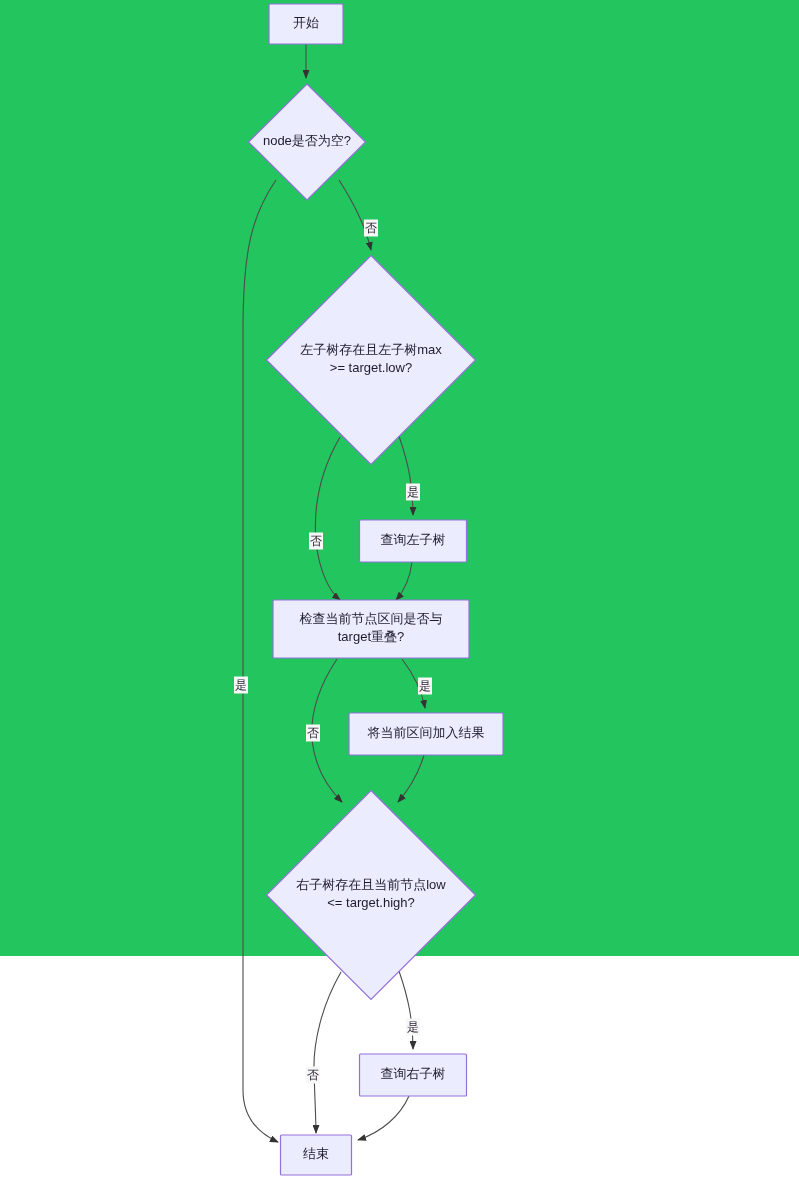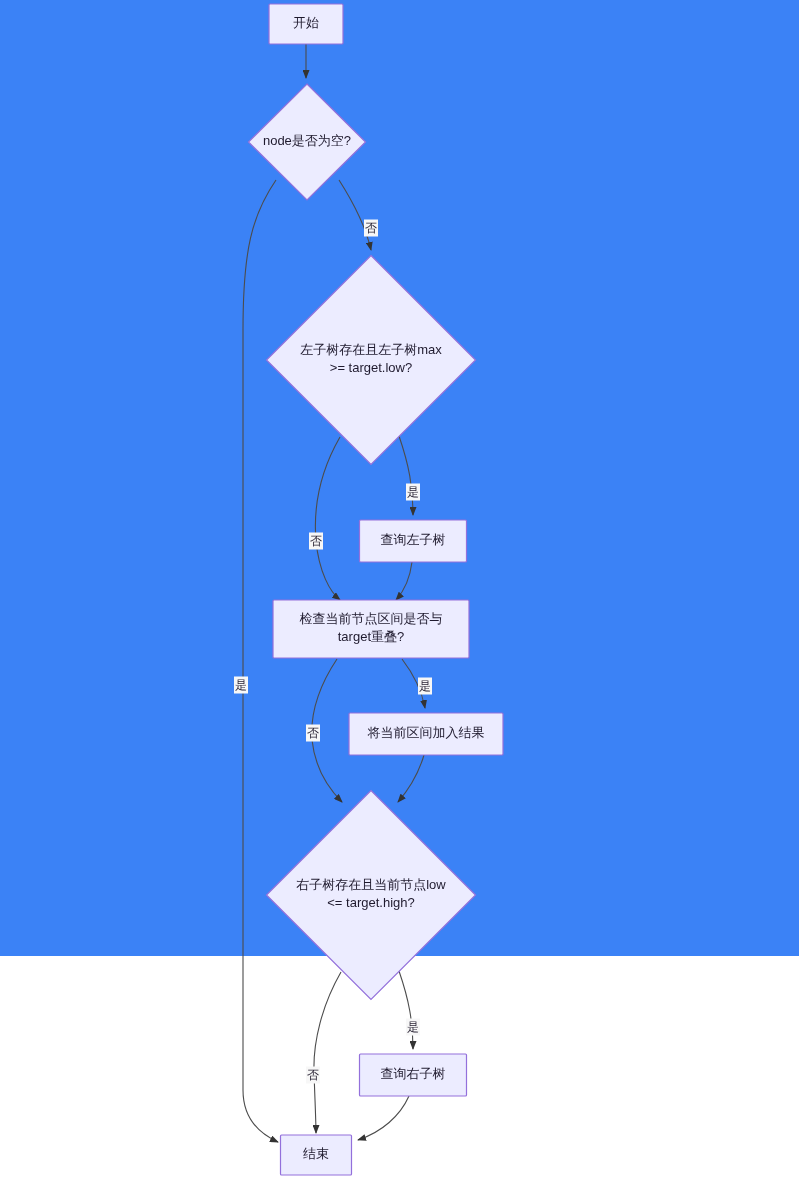--- a/index.html
+++ b/index.html
@@ -10,21 +10,21 @@
   body {
     width: 799px;
     height: 1192px;
     font-family: "Liberation Sans", sans-serif;
     overflow: hidden;
   }
   #flowchart-root {
     position: relative;
     width: 799px;
     height: 956px;
-    background: #3b82f6;
+    background: #22c55e;
   }
   svg#flow-svg {
     display: block;
     width: 799px;
     height: 1192px;
   }
   .node-shape {
     fill: #ececff;
     stroke: #9370db;
     stroke-width: 1.2;

